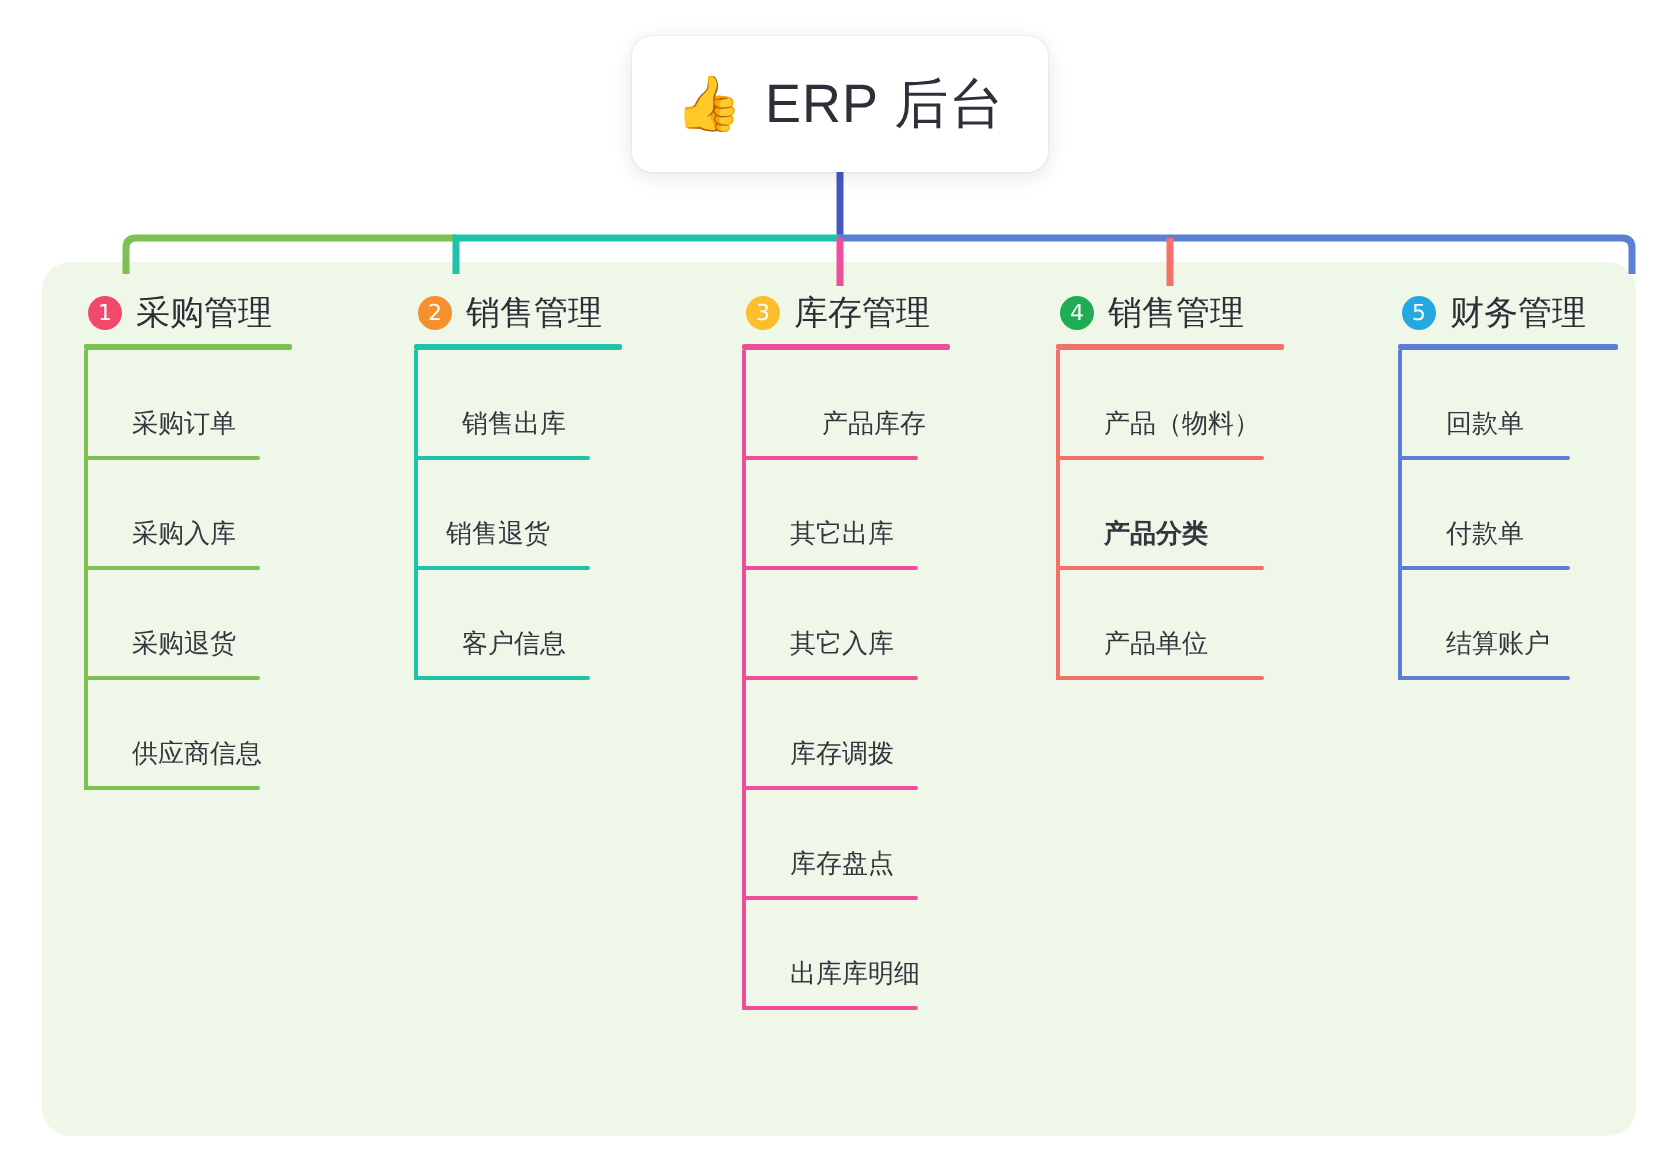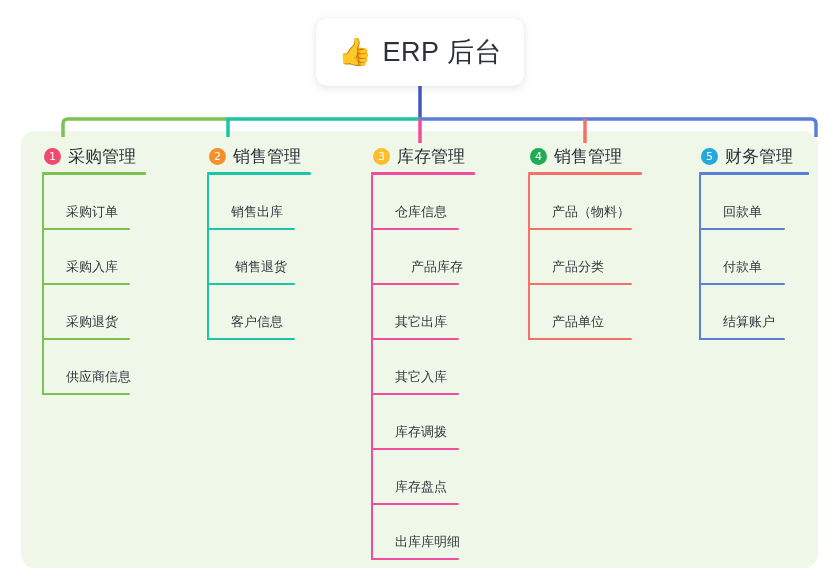--- a/index.html
+++ b/index.html
@@ -192,42 +192,37 @@
           <span class="cat-label">销售管理</span>
         </div>
         <div class="cat-rule" style="width: 104px; background: rgb(31, 195, 167);"></div>
         <div class="leaf">
           <div class="leaf-stem" style="background: rgb(31, 195, 167);"></div>
           <div class="leaf-text" style="left: 24px;">销售出库</div>
           <div class="leaf-rule" style="width: 88px; background: rgb(31, 195, 167);"></div>
         </div>
         <div class="leaf">
           <div class="leaf-stem" style="background: rgb(31, 195, 167);"></div>
-          <div class="leaf-text" style="left: 28px;">销售退货</div>
+          <div class="leaf-text" style="left: 16px;">销售退货</div>
           <div class="leaf-rule" style="width: 88px; background: rgb(31, 195, 167);"></div>
         </div>
         <div class="leaf">
           <div class="leaf-stem" style="background: rgb(31, 195, 167);"></div>
           <div class="leaf-text" style="left: 24px;">客户信息</div>
           <div class="leaf-rule" style="width: 88px; background: rgb(31, 195, 167);"></div>
         </div>
       </div>
       <div class="column" style="left: 371px;">
         <div class="cat-head">
           <span class="badge" style="background: rgb(252, 190, 45);">3</span>
           <span class="cat-label">库存管理</span>
         </div>
         <div class="cat-rule" style="width: 104px; background: rgb(238, 78, 155);"></div>
         <div class="leaf">
           <div class="leaf-stem" style="background: rgb(238, 78, 155);"></div>
-          <div class="leaf-text" style="left: 24px;">仓库信息</div>
-          <div class="leaf-rule" style="width: 88px; background: rgb(238, 78, 155);"></div>
-        </div>
-        <div class="leaf">
-          <div class="leaf-stem" style="background: rgb(238, 78, 155);"></div>
           <div class="leaf-text" style="left: 24px; margin-left: 16px;">产品库存</div>
           <div class="leaf-rule" style="width: 88px; background: rgb(238, 78, 155);"></div>
         </div>
         <div class="leaf">
           <div class="leaf-stem" style="background: rgb(238, 78, 155);"></div>
           <div class="leaf-text" style="left: 24px; font-family: Liberation Serif, serif;">其它出库</div>
           <div class="leaf-rule" style="width: 88px; background: rgb(238, 78, 155);"></div>
         </div>
         <div class="leaf">
           <div class="leaf-stem" style="background: rgb(238, 78, 155);"></div>
@@ -256,21 +251,21 @@
           <span class="cat-label">销售管理</span>
         </div>
         <div class="cat-rule" style="width: 114px; background: rgb(244, 113, 107);"></div>
         <div class="leaf">
           <div class="leaf-stem" style="background: rgb(244, 113, 107);"></div>
           <div class="leaf-text" style="left: 24px;">产品（物料）</div>
           <div class="leaf-rule" style="width: 104px; background: rgb(244, 113, 107);"></div>
         </div>
         <div class="leaf">
           <div class="leaf-stem" style="background: rgb(244, 113, 107);"></div>
-          <div class="leaf-text" style="left: 24px;">产品分类</div>
+          <div class="leaf-text" style="left: 24px; font-weight: bold;">产品分类</div>
           <div class="leaf-rule" style="width: 104px; background: rgb(244, 113, 107);"></div>
         </div>
         <div class="leaf">
           <div class="leaf-stem" style="background: rgb(244, 113, 107);"></div>
           <div class="leaf-text" style="left: 24px;">产品单位</div>
           <div class="leaf-rule" style="width: 104px; background: rgb(244, 113, 107);"></div>
         </div>
       </div>
       <div class="column" style="left: 699px;">
         <div class="cat-head">

